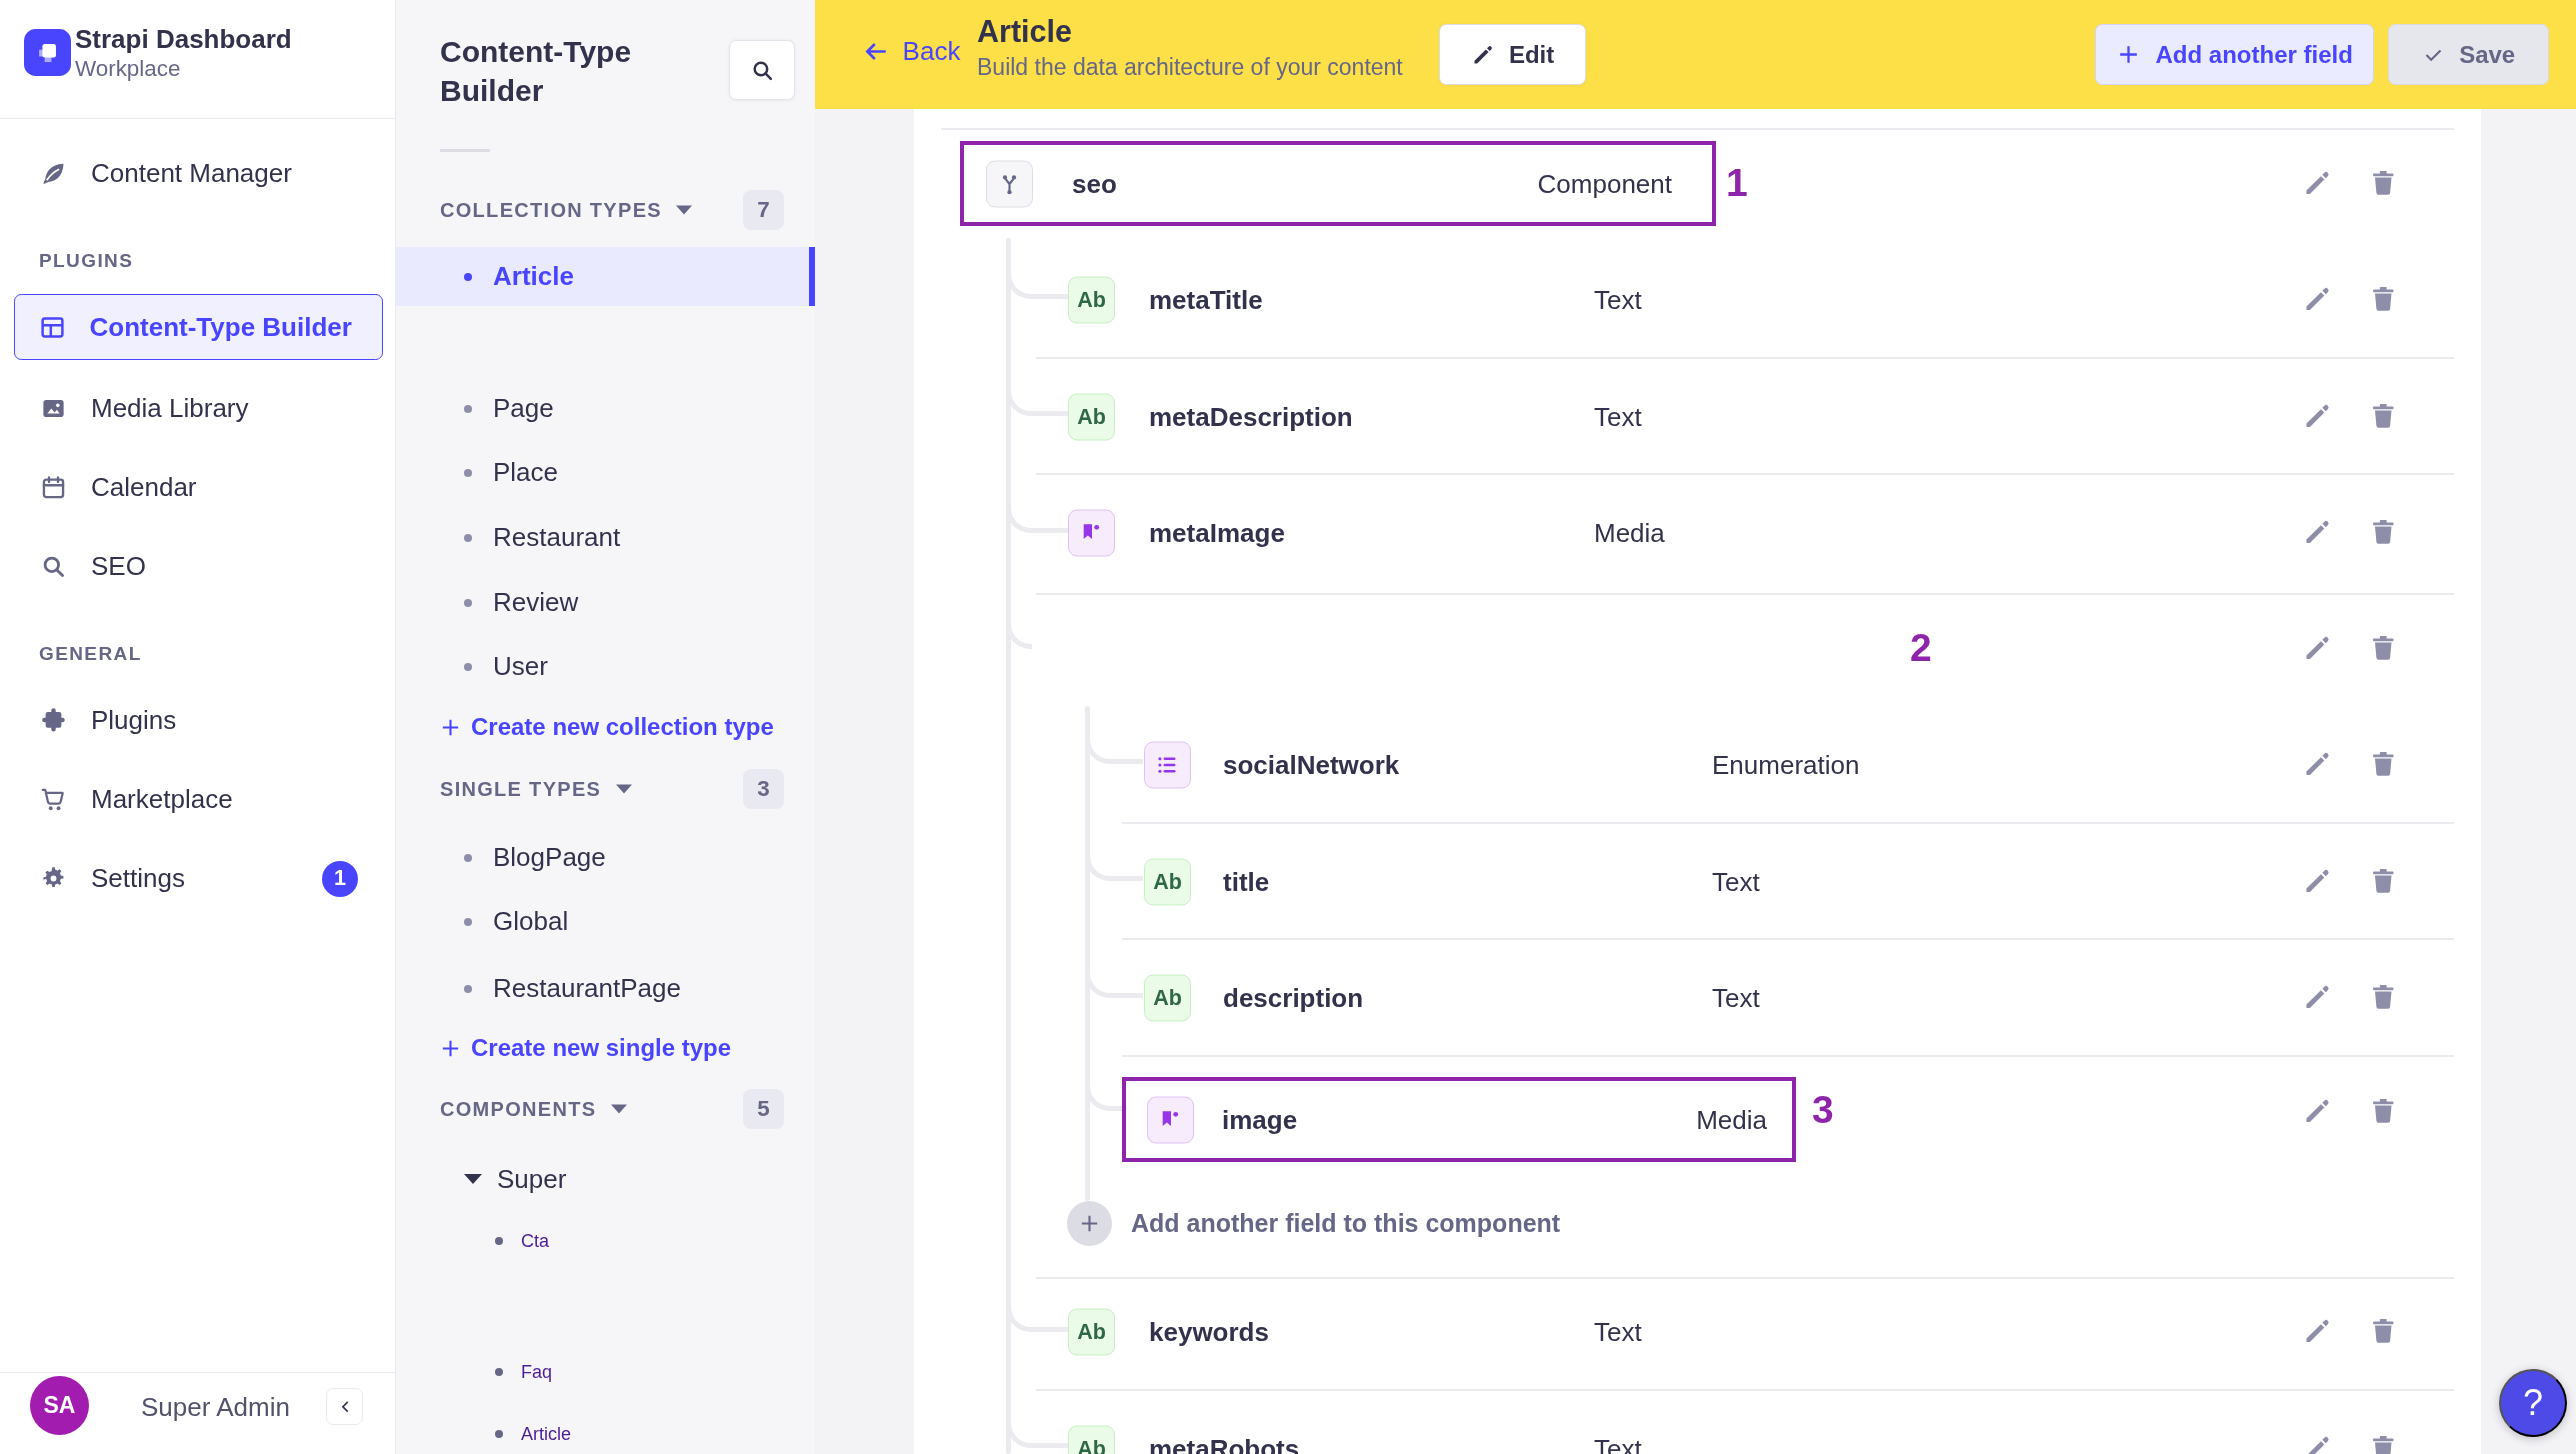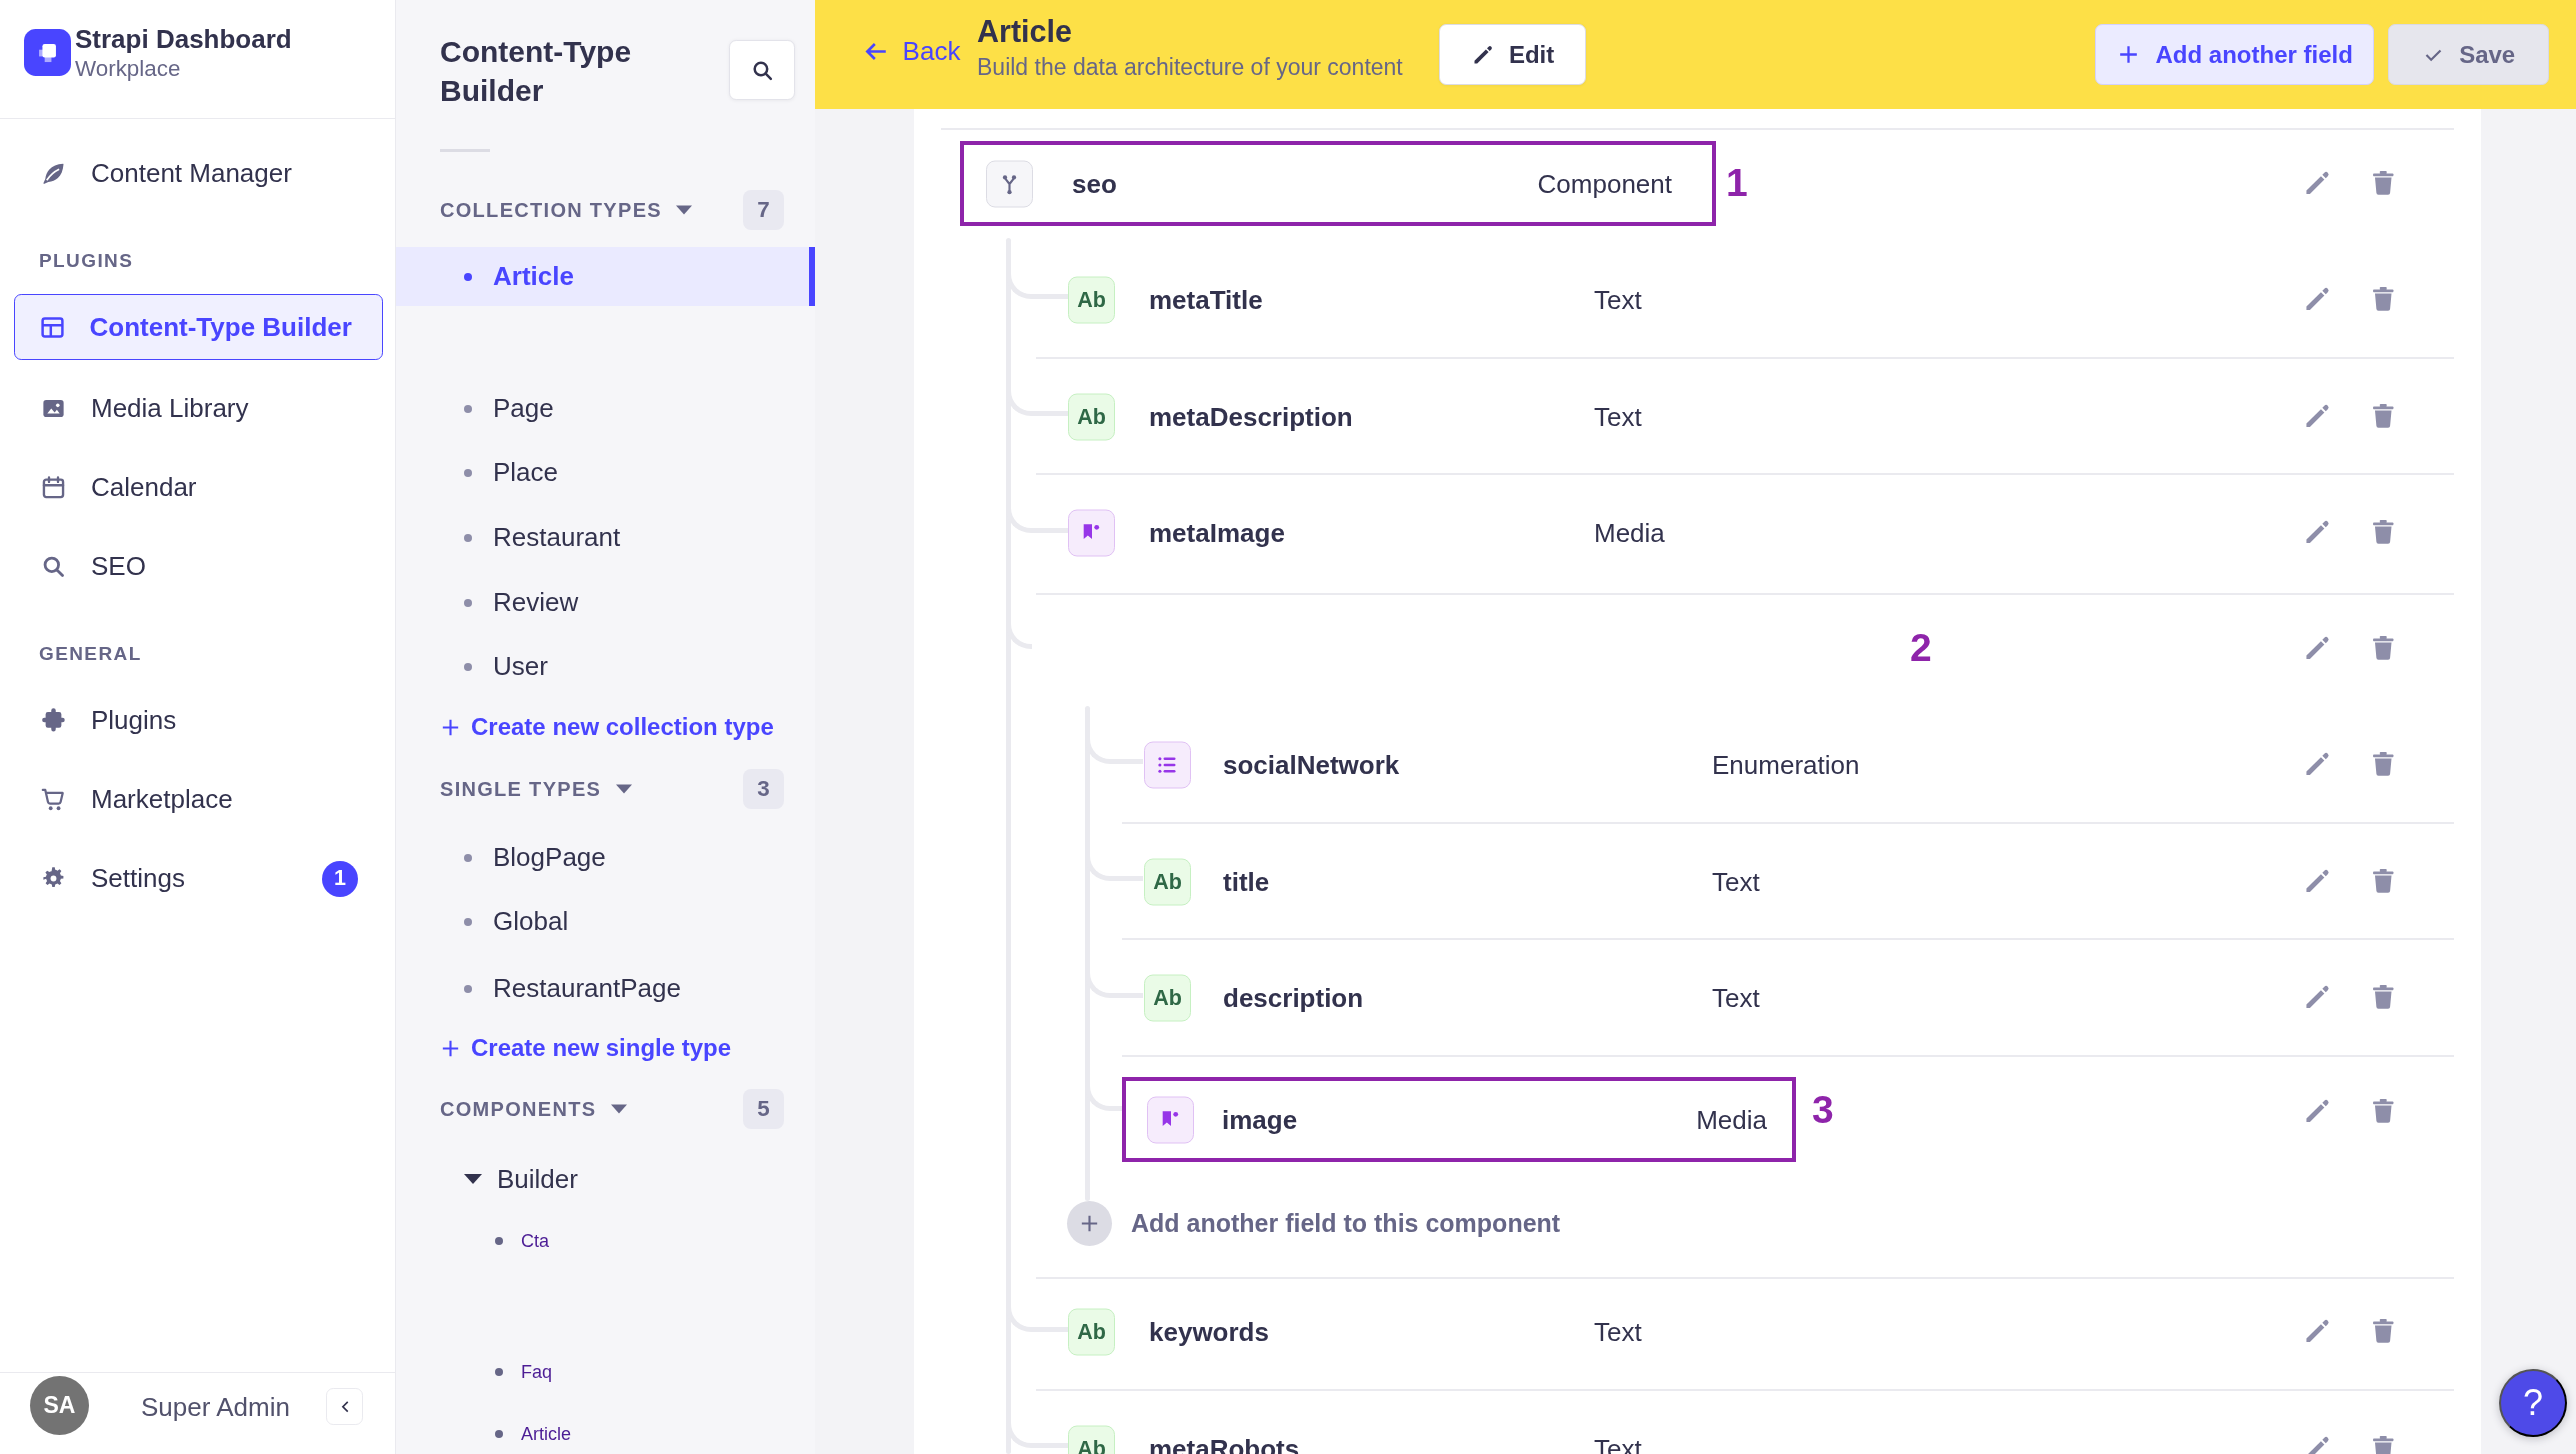--- a/index.html
+++ b/index.html
@@ -16,21 +16,21 @@
   .nav-divider { position:absolute; left:0; top:118px; width:396px; height:0.9px; background:#eaeaef; }
   .nav-item { position:absolute; left:0; width:396px; height:63px; display:flex; align-items:center; cursor:pointer; }
   .nav-item .nicon { position:absolute; left:39px; width:29px; height:29px; color:#666687; display:flex; align-items:center; justify-content:center; }
   .nav-item .nlabel { position:absolute; left:91px; font-size:26px; font-weight:500; color:#32324d; }
   .nav-section { position:absolute; left:39px; font-size:19px; font-weight:700; letter-spacing:1.4px; color:#666687; }
   .nav-item.selected { left:13.5px; width:369px; height:66px; background:#f0f0ff; border:1.8px solid #4945ff; border-radius:7.2px; }
   .nav-item.selected .nicon { left:23px; color:#4945ff; }
   .nav-item.selected .nlabel { left:75px; color:#4945ff; font-weight:600; }
   .nav-badge { position:absolute; left:322px; width:36px; height:36px; border-radius:50%; background:#4945ff; color:#fff; font-size:21.5px; font-weight:700; display:flex; align-items:center; justify-content:center; }
   .nav-footer-divider { position:absolute; left:0; top:1372px; width:396px; height:0.9px; background:#eaeaef; }
-  .avatar { position:absolute; left:30px; top:1376px; width:59px; height:59px; border-radius:50%; background:#737373; color:#fff; font-size:23px; font-weight:700; display:flex; align-items:center; justify-content:center; }
+  .avatar { position:absolute; left:30px; top:1376px; width:59px; height:59px; border-radius:50%; background:#a21caf; color:#fff; font-size:23px; font-weight:700; display:flex; align-items:center; justify-content:center; }
   .user-name { position:absolute; left:141px; top:1392px; font-size:26px; font-weight:500; color:#52526c; }
   .collapse-btn { position:absolute; left:326px; top:1388px; width:37px; height:37px; border:0.9px solid #eaeaef; border-radius:7.2px; background:#fff; display:flex; align-items:center; justify-content:center; color:#32324d; cursor:pointer; }
 
   
   .subnav { position:absolute; left:396px; top:0; width:419px; height:1454px; background:#f6f6f9; }
   .subnav-title { position:absolute; left:44px; top:32px; width:269px; font-size:30px; font-weight:700; color:#32324d; line-height:39px; }
   .search-btn { position:absolute; left:333px; top:40px; width:66px; height:60px; background:#fff; border:0.9px solid #e3e3ea; border-radius:7.2px; display:flex; align-items:center; justify-content:center; color:#32324d; cursor:pointer; box-shadow:0 0.9px 3.6px rgba(33,33,52,.06); }
   .subnav-mini-divider { position:absolute; left:44px; top:149px; width:50px; height:2.7px; background:#dcdce4; }
   .sn-section { position:absolute; left:0; width:419px; height:43px; }
   .sn-header { position:absolute; left:44px; top:50%; transform:translateY(-50%); font-size:20px; font-weight:700; letter-spacing:1.3px; color:#666687; display:flex; align-items:center; gap:14.4px; cursor:pointer; }
@@ -304,21 +304,21 @@
     <div class="sn-section" style="top:1087px">
       <span class="sn-header">
         <span>COMPONENTS</span>
         <span class="tri-down"></span>
       </span>
       <span class="sn-badge">5</span>
     </div>
 
     <div class="sn-group" style="top:1152px">
       <span class="tri"></span>
-      <span class="sn-label">Builder</span>
+      <span class="sn-label">Super</span>
     </div>
     <div class="sn-subitem" style="top:1214px">
       <span class="dot"></span>
       <span class="sn-label">Cta</span>
     </div>
     <div class="sn-subitem" style="top:1345px">
       <span class="dot"></span>
       <span class="sn-label">Faq</span>
     </div>
     <div class="sn-subitem" style="top:1407px">

